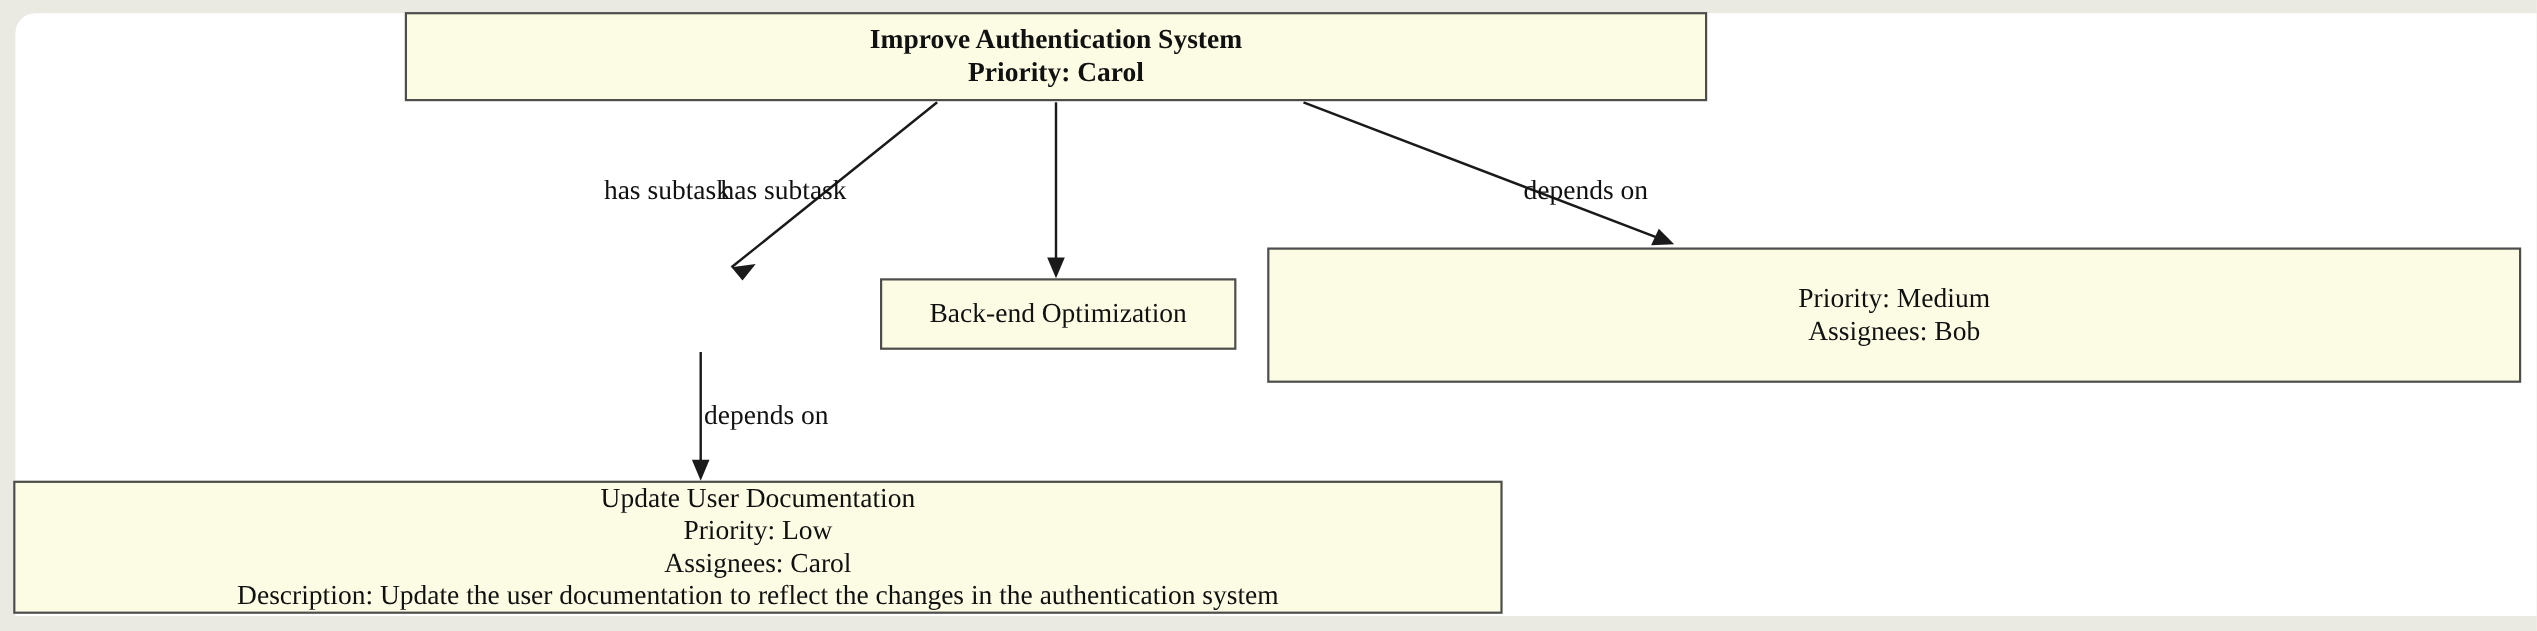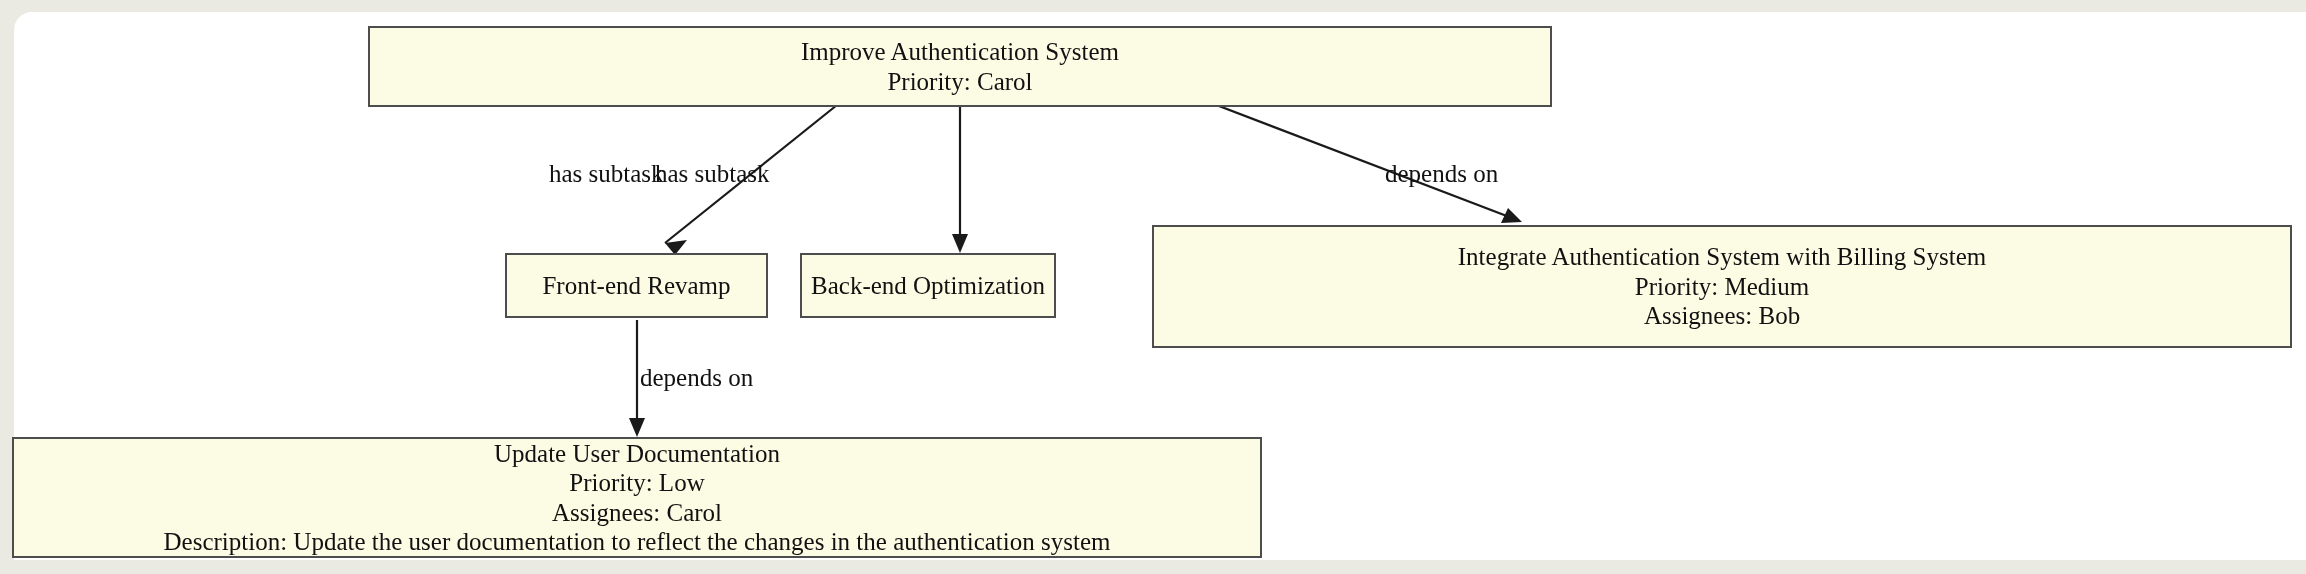--- a/index.html
+++ b/index.html
@@ -93,40 +93,36 @@
       <line x1="1185" y1="93" x2="1512" y2="218"></line>
       <polygon class="arrowhead" points="1522,222 1501,223 1508,208"></polygon>
     </g>
 
     <g>
       <line x1="637" y1="320" x2="637" y2="427"></line>
       <polygon class="arrowhead" points="637,437 629,418 645,418"></polygon>
     </g>
   </svg>
 
-  <div class="node" style="left:368px; top:26px; width:1184px; height:81px;">
+  <div class="node" style="left:368px; top:11px; width:1184px; height:81px;font-weight:bold;">
     <span class="line">Improve Authentication System</span>
     <span class="line">Priority: Carol</span>
   </div>
 
-  <div class="node" style="left:505px; top:253px; width:263px; height:65px;">
-    <span class="line">Front-end Revamp</span>
-  </div>
 
-  <div class="node" style="left:800px; top:253px; width:256px; height:65px;">
+  <div class="node" style="left:800px; top:253px; width:324px; height:65px;">
     <span class="line">Back-end Optimization</span>
   </div>
 
   <div class="node" style="left:1152px; top:225px; width:1140px; height:123px;">
-    <span class="line">Integrate Authentication System with Billing System</span>
     <span class="line">Priority: Medium</span>
     <span class="line">Assignees: Bob</span>
   </div>
 
-  <div class="node" style="left:12px; top:437px; width:1250px; height:121px;">
+  <div class="node" style="left:12px; top:437px; width:1354px; height:121px;">
     <span class="line">Update User Documentation</span>
     <span class="line">Priority: Low</span>
     <span class="line">Assignees: Carol</span>
     <span class="line">Description: Update the user documentation to reflect the changes in the authentication system</span>
   </div>
 
   <div class="edge-label" style="left:549px; top:160px;">has subtask</div>
   <div class="edge-label" style="left:655px; top:160px;">has subtask</div>
   <div class="edge-label" style="left:1385px; top:160px;">depends on</div>
   <div class="edge-label" style="left:640px; top:364px;">depends on</div>

